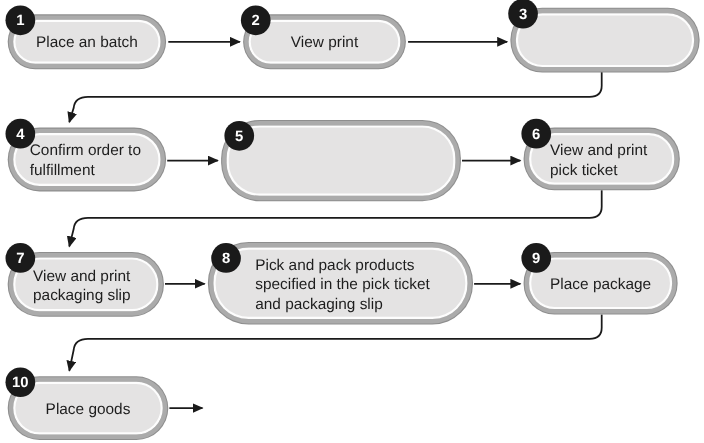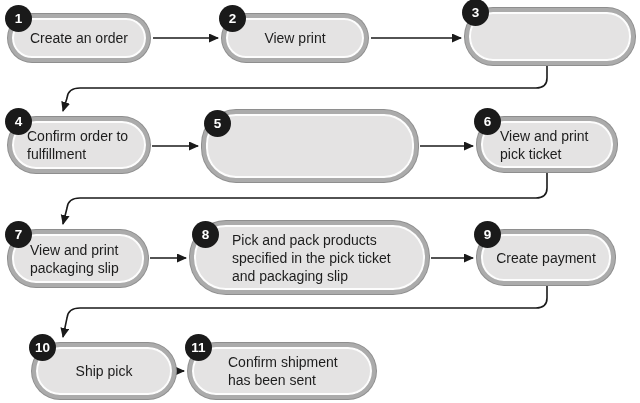--- a/index.html
+++ b/index.html
@@ -45,21 +45,21 @@
       <path d="M547 173 V188 Q547 198 536 198 H80 Q68 198 67 208 L63 224" marker-end="url(#ah)"></path>
       <path d="M150 258 H186" marker-end="url(#ah)"></path>
       <path d="M431 258 H473" marker-end="url(#ah)"></path>
       <path d="M547 286 V298 Q547 308 536 308 H80 Q68 308 67 318 L63 337" marker-end="url(#ah)"></path>
       <path d="M154 371 H184" marker-end="url(#ah)"></path>
     </g>
   </svg>
 
   <div class="node c" style="left:8px;top:14px;width:142px;height:48px;border-radius:24px;">
     <span class="badge">1</span>
-    <span class="label">Create an order</span>
+    <span class="label">Place an batch</span>
   </div>
 
   <div class="node c" style="left:222px;top:14px;width:146px;height:48px;border-radius:24px;">
     <span class="badge">2</span>
     <span class="label">View print</span>
   </div>
 
   <div class="node" style="left:465px;top:8px;width:170px;height:57px;border-radius:28px;padding-left:23px;">
     <span class="badge">3</span>
   </div>
@@ -88,27 +88,22 @@
 
   <div class="node xl" style="left:190px;top:221px;width:239px;height:73px;border-radius:36px;padding-left:38px;">
     <span class="badge">8</span>
     <span class="label">Pick and pack products
 specified in the pick ticket
 and packaging slip</span>
   </div>
 
   <div class="node c" style="left:477px;top:230px;width:138px;height:55px;border-radius:27px;">
     <span class="badge">9</span>
-    <span class="label">Create payment</span>
+    <span class="label">Place package</span>
   </div>
 
-  <div class="node c" style="left:8px;top:343px;width:144px;height:56px;border-radius:28px;margin-left:24px;">
+  <div class="node c" style="left:8px;top:343px;width:144px;height:56px;border-radius:28px;">
     <span class="badge">10</span>
-    <span class="label">Ship pick</span>
+    <span class="label">Place goods</span>
   </div>
 
-  <div class="node" style="left:188px;top:343px;width:188px;height:56px;border-radius:28px;padding-left:36px;">
-    <span class="badge">11</span>
-    <span class="label">Confirm shipment
-has been sent</span>
-  </div>
 
 </div>
 
 </body></html>

